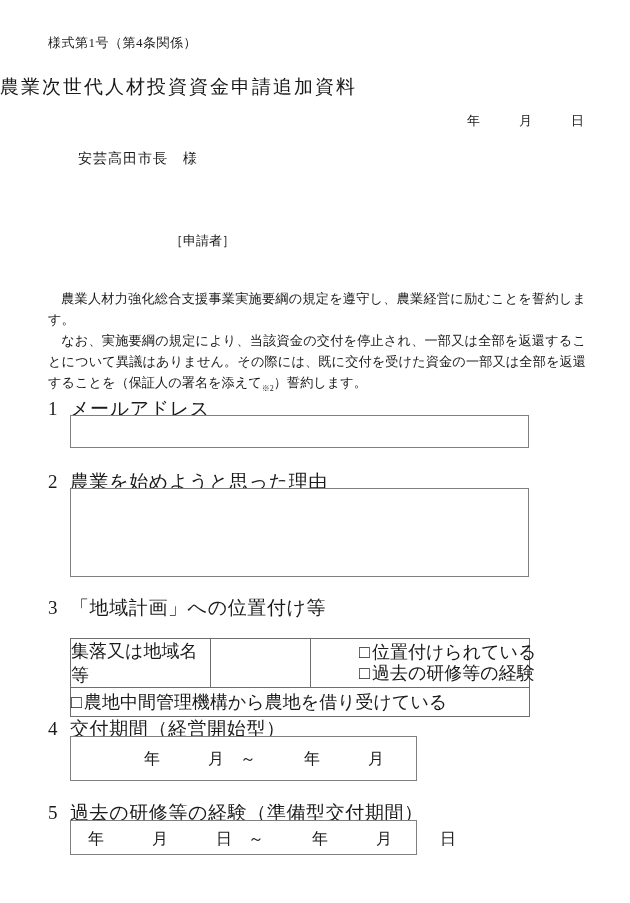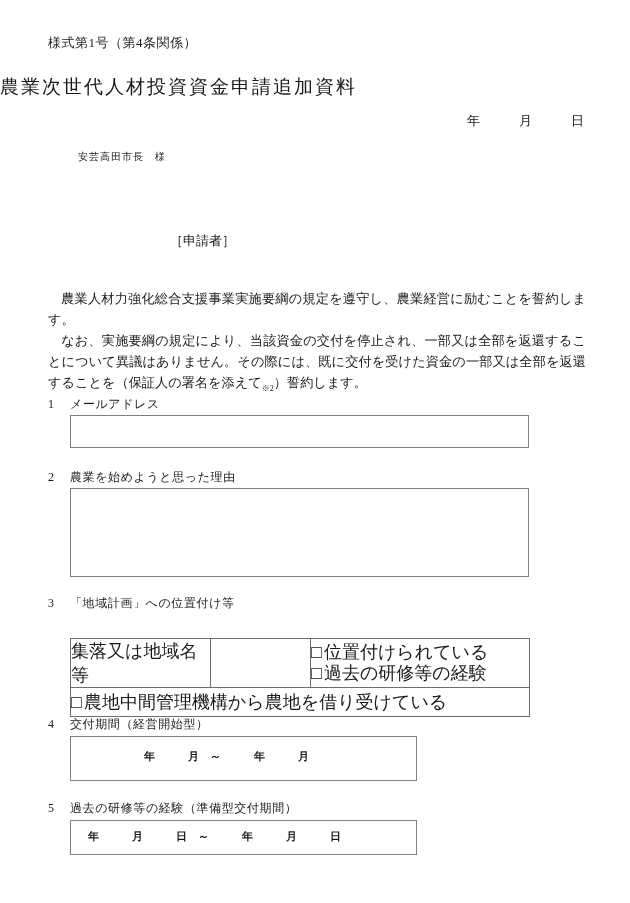--- a/index.html
+++ b/index.html
@@ -47,21 +47,21 @@
     right: 46px;
     top: 112px;
     text-align: right;
     font-size: 13px;
     white-space: pre;
   }
   .addressee {
     position: absolute;
     left: 78px;
     top: 150px;
-    font-size: 10px;
+    font-size: 14px;
     letter-spacing: 1px;
     white-space: pre;
   }
 
   
   .applicant {
     position: absolute;
     left: 170px;
     top: 212px;
     font-size: 13px;
@@ -94,40 +94,39 @@
   .body-text p { margin: 0; }
   .body-text .indent { text-indent: 1em; }
   .sub-note {
     font-size: 8px;
     vertical-align: sub;
   }
 
   
   .section-label {
     position: absolute;
-    font-size: 12px;
+    font-size: 19px;
     letter-spacing: 0.6px;
     white-space: nowrap;
   }
   .section-label .num {
     display: inline-block;
     width: 22px;
   }
 
   .input-box {
     position: absolute;
     border: 1px solid #808080;
     background: #ffffff;
     box-sizing: border-box;
   }
   .date-range {
     position: absolute;
-    font-size: 11px;
-    white-space: pre;
-    font-weight: bold;
+    font-size: 16px;
+    white-space: pre;
   }
 
   
   .plan-table {
     position: absolute;
     left: 70px;
     top: 638px;
     width: 459px;
     border-collapse: collapse;
     table-layout: fixed;
@@ -137,21 +136,21 @@
     border: 1px solid #6e6e6e;
     padding: 0;
     vertical-align: middle;
     height: 30px;
   }
   .cell-pad { padding: 3px 10px; }
   .check-cell {
     padding: 4px 10px;
     line-height: 21px;
   }
-  .check-line { white-space: nowrap; }
+  .check-line { white-space: nowrap; margin-left: 48px; }
   .box-glyph { margin-right: 2px; }
   .merged-row td { height: 28px; }
 </style>
 </head>
 <body>
 
 <div class="page">
 
   <div class="form-no">様式第1号（第4条関係）</div>
   <div class="doc-title">農業次世代人材投資資金申請追加資料</div>

